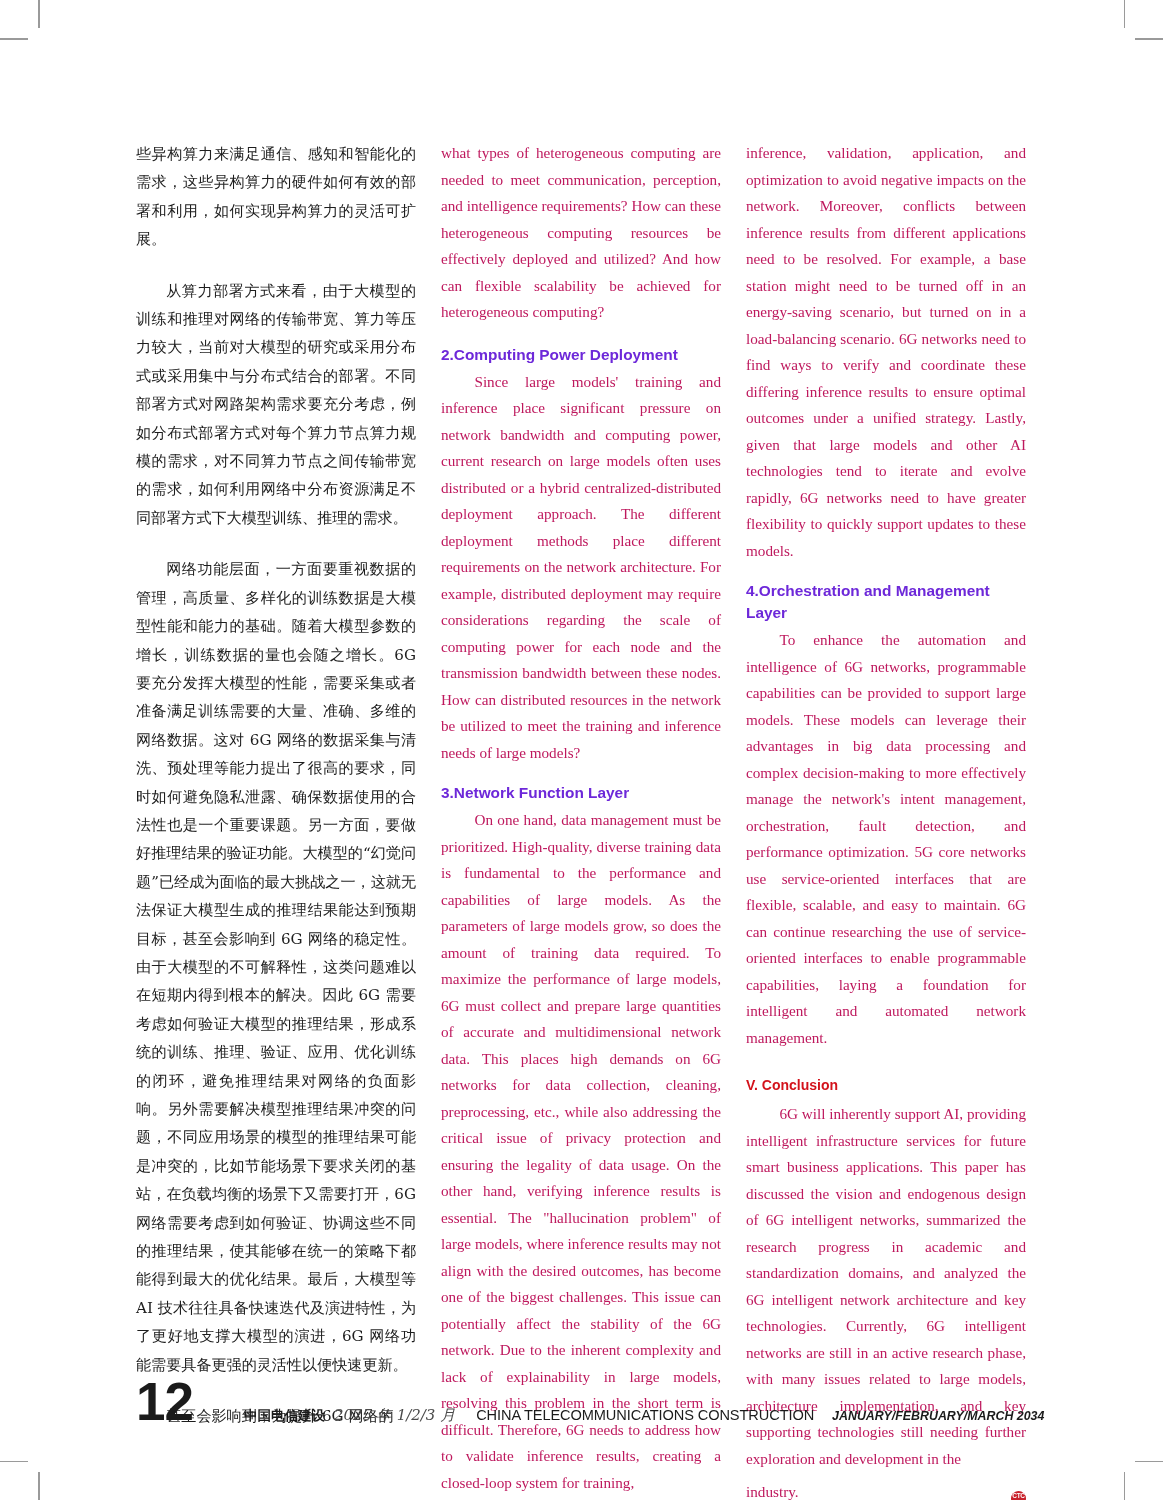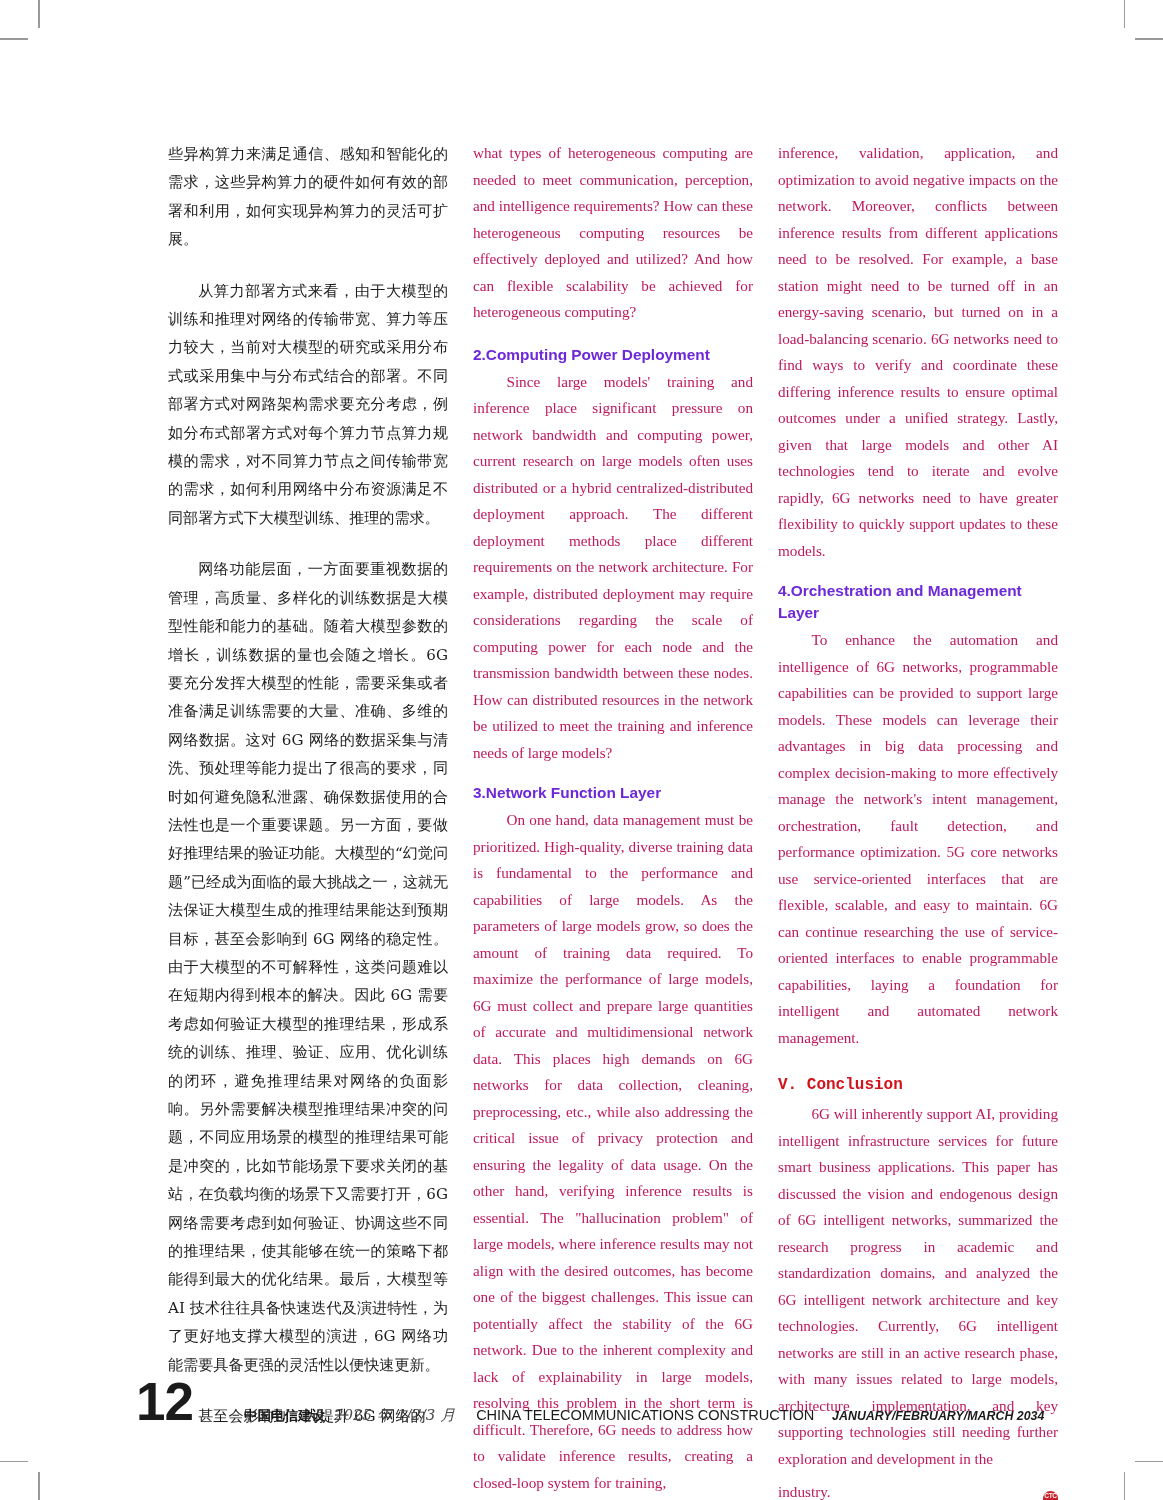--- a/index.html
+++ b/index.html
@@ -74,21 +74,20 @@
 
   
   .columns {
     position: absolute;
     left: 136px;
     top: 140px;
     width: 890px;
     height: 1215px;
     display: flex;
     gap: 25px;
-    margin-left: 32px;
   }
   .col {
     width: 280px;
     flex: 0 0 280px;
     position: relative;
   }
 
   
   .p-cn {
     font-family: "DejaVu Serif", "Liberation Serif", serif;
@@ -121,22 +120,22 @@
     font-size: 15.4px;
     font-weight: bold;
     color: #6d28d9;
     margin: 16px 0 3px 0;
     line-height: 22px;
     text-align: left;
   }
   .h-sub.first { margin-top: 18px; }
 
   .h-main {
-    font-family: Liberation Mono, monospace;
-    font-size: 16px;
+    font-family: Liberation Sans, sans-serif;
+    font-size: 14px;
     font-weight: bold;
     color: #d3121b;
     margin: 20px 0 2px 0;
     line-height: 28px;
   }
 
   .endmark {
     display: inline-block;
     width: 15px;
     height: 15px;

